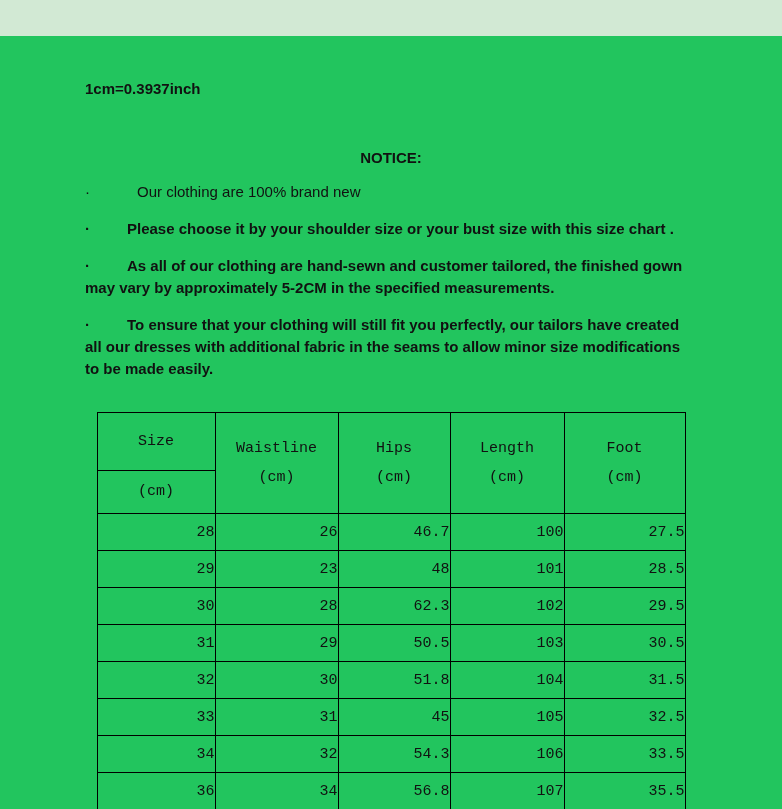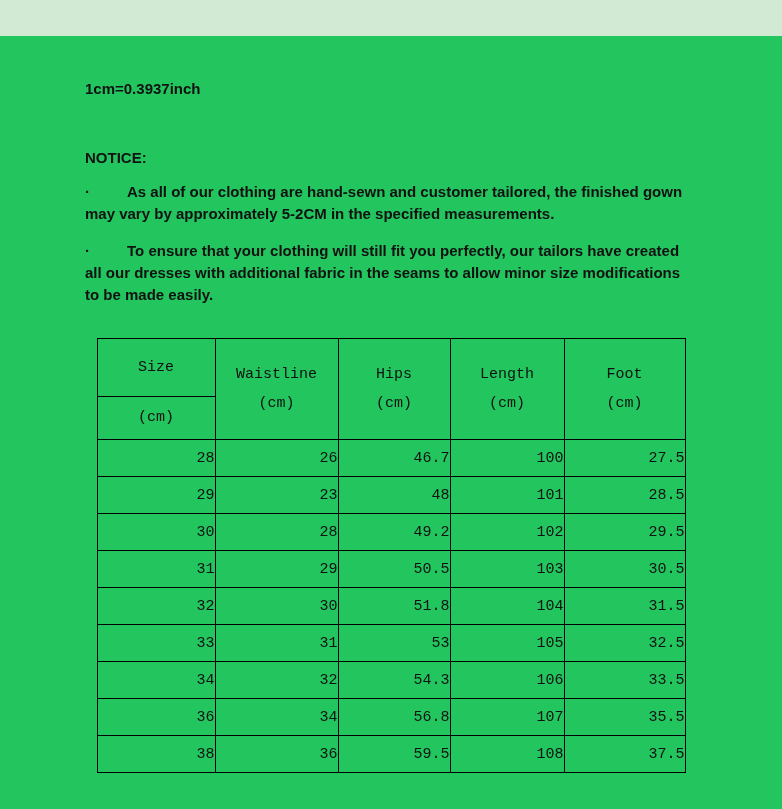--- a/index.html
+++ b/index.html
@@ -24,20 +24,21 @@
     font-size: 15px;
     line-height: 21px;
   }
   .conversion {
     font-weight: bold;
     margin: 6px 0 48px 0;
   }
   .notice-title {
     font-weight: bold;
     margin: 0 0 13px 0;
+    text-align: center;
   }
   .bullet {
     margin: 0 0 15px 0;
     line-height: 22px;
   }
   .bullet .marker {
     display: inline-block;
     width: 42px;
     font-weight: normal;
   }
@@ -89,21 +90,23 @@
 </head>
 <body>
 
 <div class="page">
   <div class="content">
 
     <p class="conversion">1cm=0.3937inch</p>
 
     <p class="notice-title">NOTICE:</p>
 
-
+    <p class="bullet first"><span class="marker">·</span><span>Our clothing are 100% brand new</span></p>
+
+    <p class="bullet bold"><span class="marker">·</span><span>Please choose it by your shoulder size or your bust size with this size chart .</span></p>
 
     <p class="bullet bold"><span class="marker">·</span><span>As all of our clothing are hand-sewn and customer tailored, the finished gown may vary by approximately 5-2CM in the specified measurements.</span></p>
 
     <p class="bullet bold"><span class="marker">·</span><span>To ensure that your clothing will still fit you perfectly, our tailors have created all our dresses with additional fabric in the seams to allow minor size modifications to be made easily.</span></p>
 
     <table class="size-table">
       <colgroup>
         <col class="col-size">
         <col class="col-waistline">
         <col class="col-hips">
@@ -147,21 +150,21 @@
     <td>29</td>
     <td>23</td>
     <td>48</td>
     <td>101</td>
     <td>28.5</td>
   </tr>
 
   <tr>
     <td>30</td>
     <td>28</td>
-    <td>49.2</td>
+    <td>62.3</td>
     <td>102</td>
     <td>29.5</td>
   </tr>
 
   <tr>
     <td>31</td>
     <td>29</td>
     <td>50.5</td>
     <td>103</td>
     <td>30.5</td>
@@ -171,21 +174,21 @@
     <td>32</td>
     <td>30</td>
     <td>51.8</td>
     <td>104</td>
     <td>31.5</td>
   </tr>
 
   <tr>
     <td>33</td>
     <td>31</td>
-    <td>53</td>
+    <td>45</td>
     <td>105</td>
     <td>32.5</td>
   </tr>
 
   <tr>
     <td>34</td>
     <td>32</td>
     <td>54.3</td>
     <td>106</td>
     <td>33.5</td>

